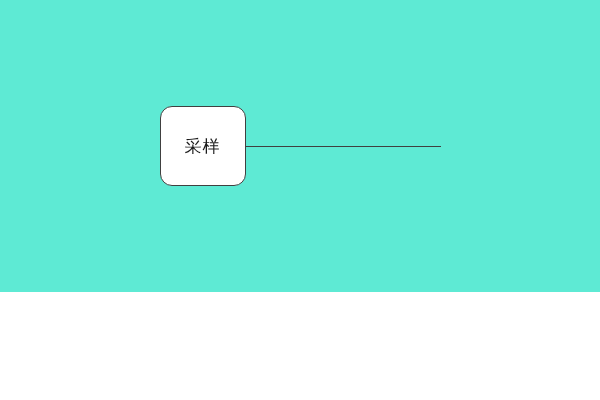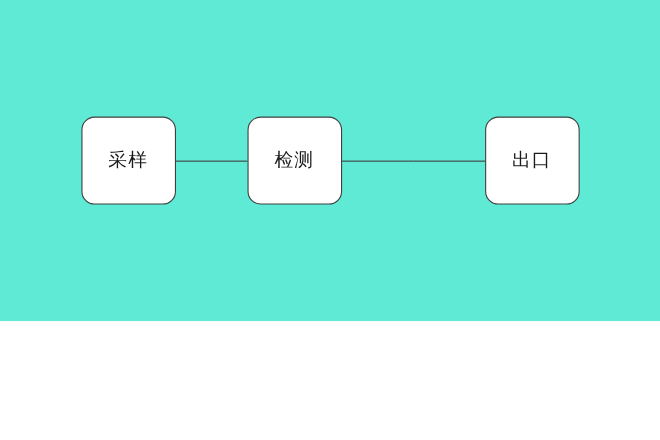--- a/index.html
+++ b/index.html
@@ -53,27 +53,21 @@
 
 <div class="canvas">
   <div class="flow-row">
 
     <div class="node">
       <span class="node-label">采样</span>
     </div>
 
     <div class="connector"></div>
 
-    <div class="node">
-      <span class="node-label">检测</span>
-    </div>
 
     <div class="connector"></div>
 
 
     <div class="connector"></div>
 
-    <div class="node">
-      <span class="node-label">出口</span>
-    </div>
 
   </div>
 </div>
 
 </body></html>

